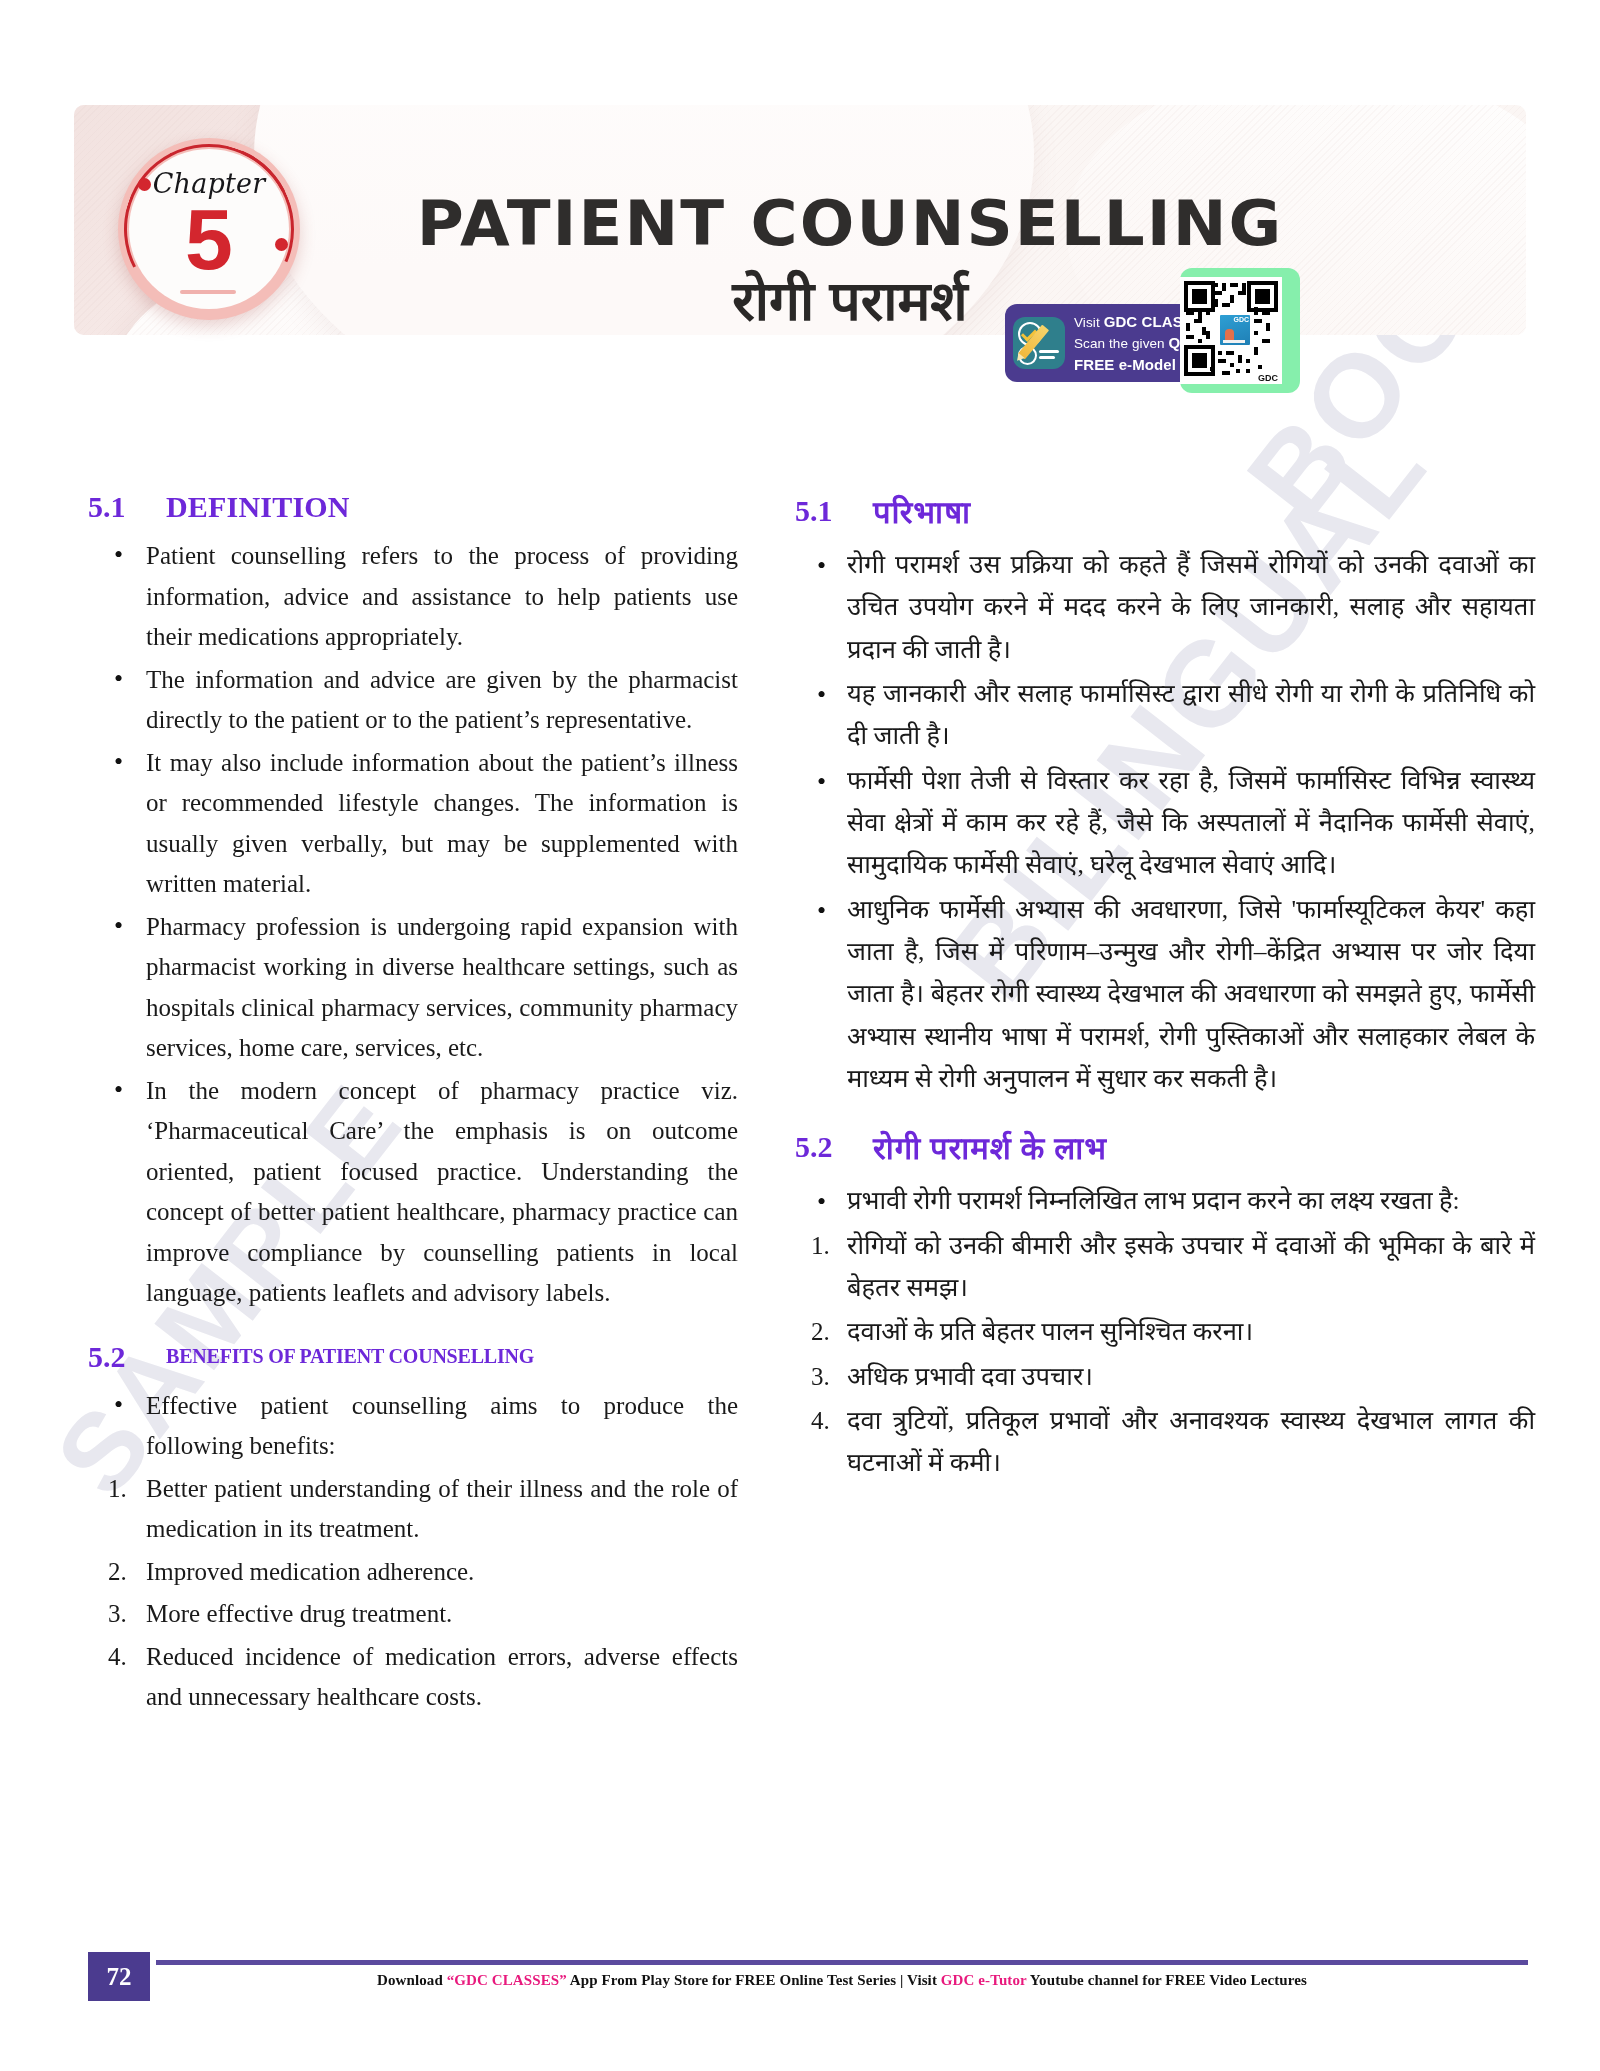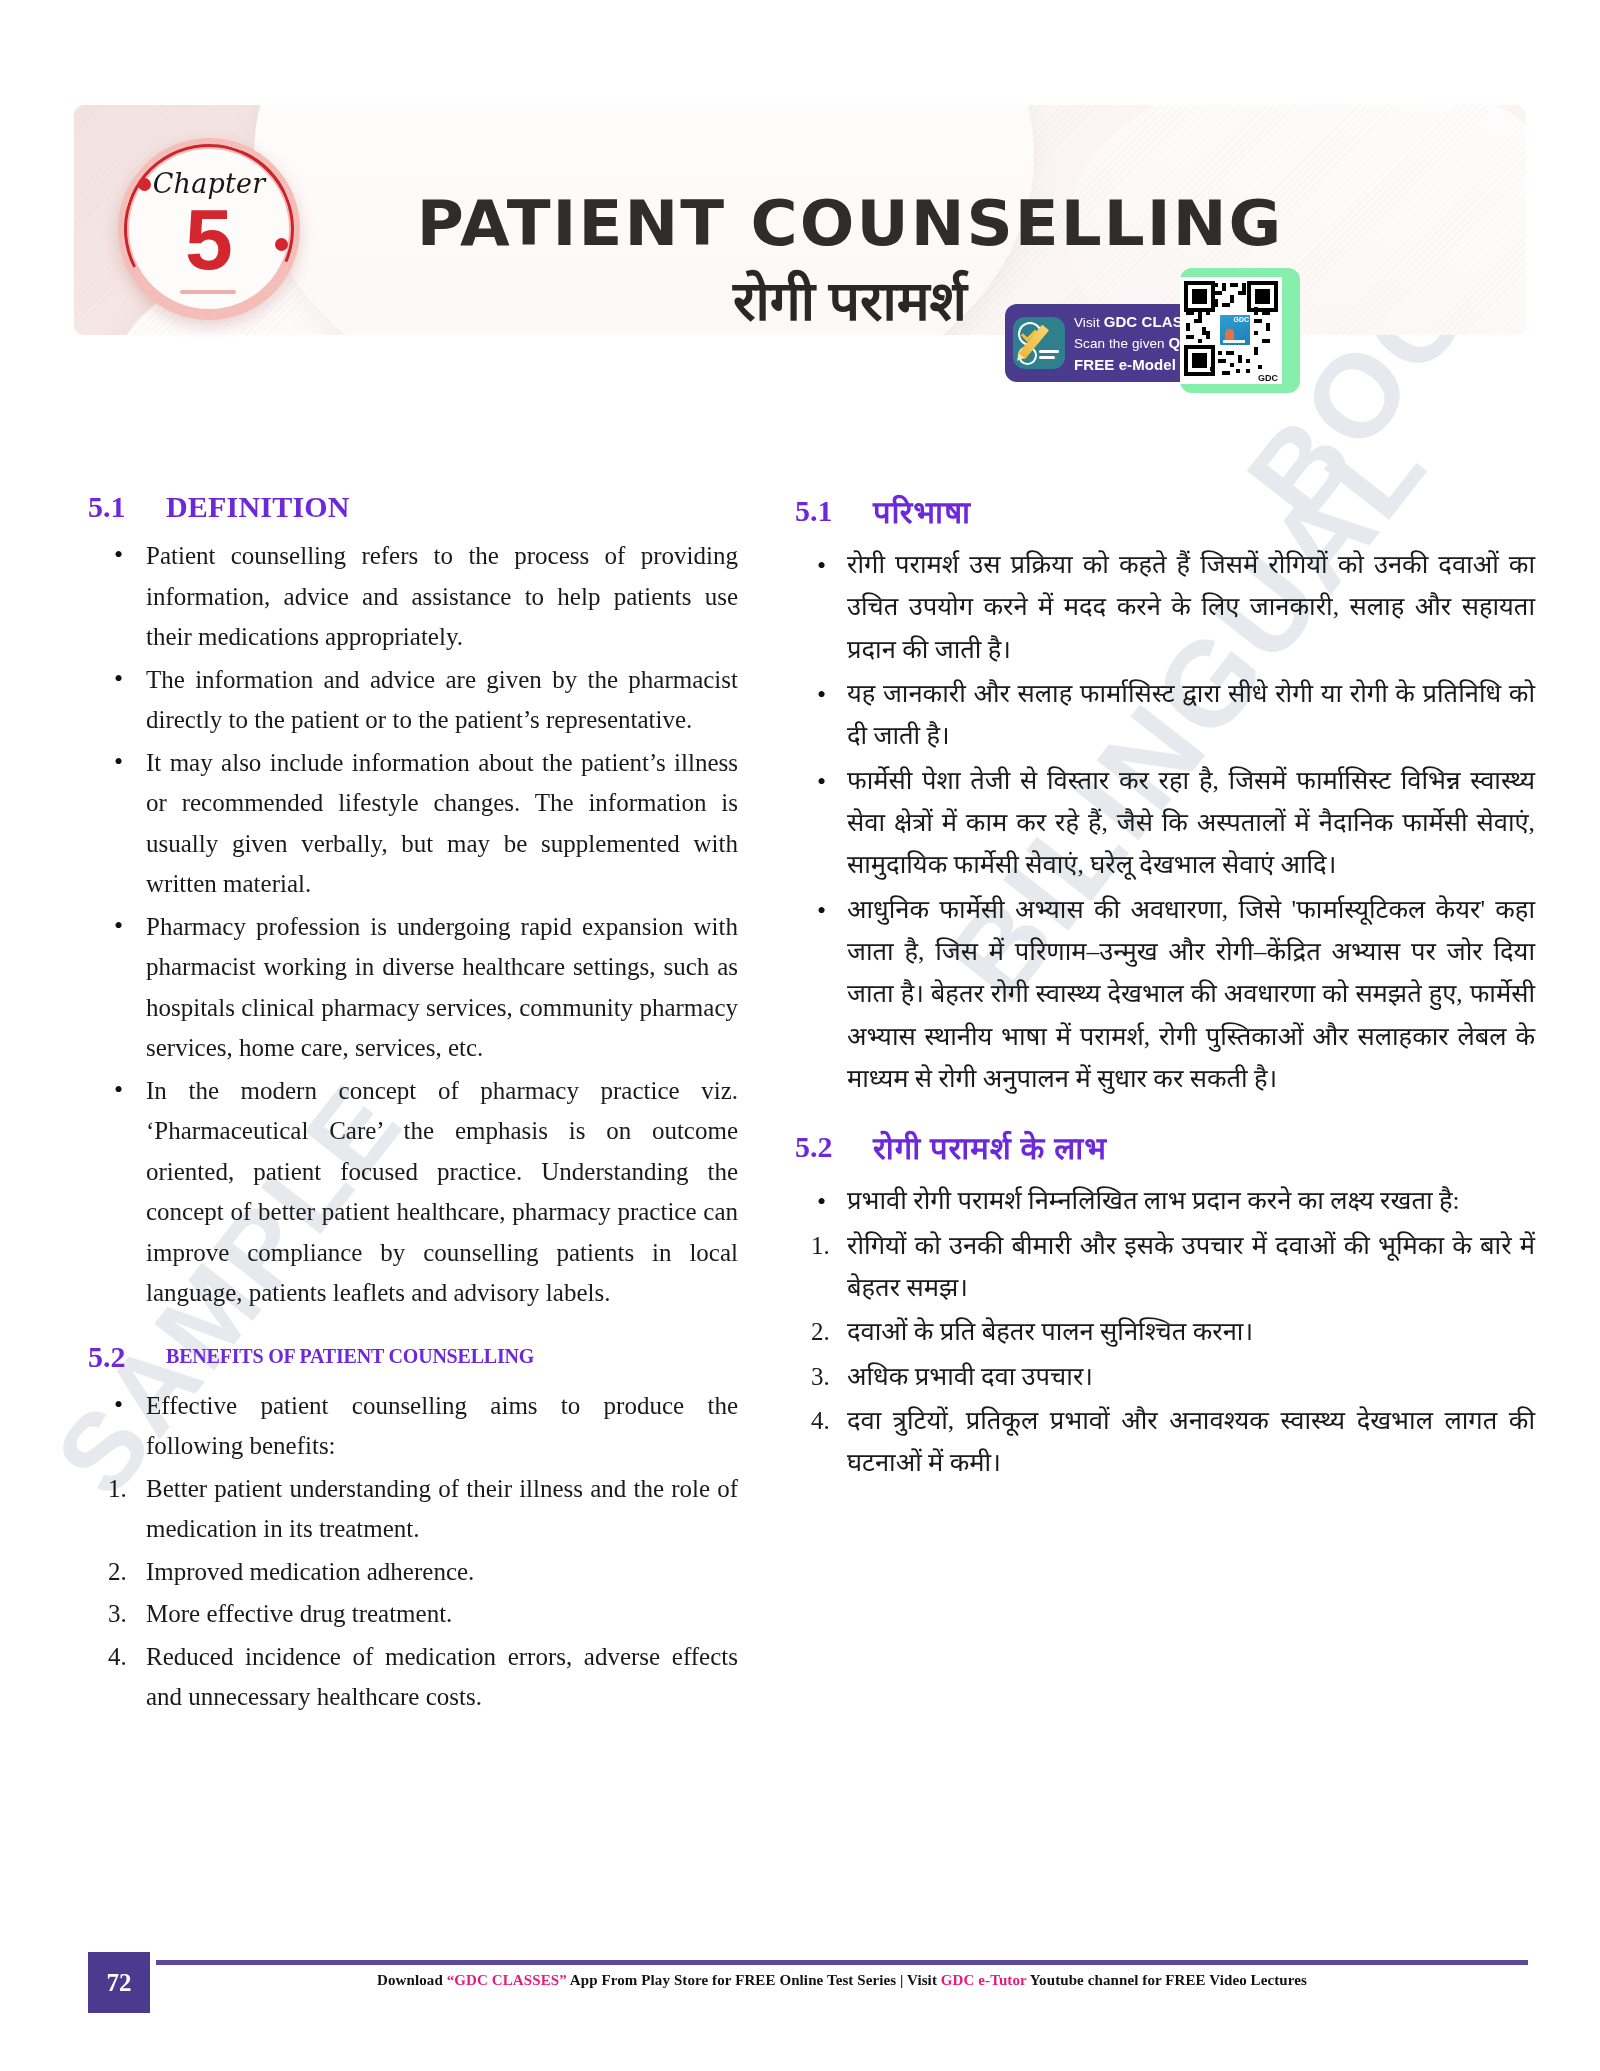--- a/index.html
+++ b/index.html
@@ -226,21 +226,21 @@
     z-index: 5;
     line-height: 1;
     transform: scaleX(1.02);
   }
   .title-hi {
     position: absolute;
     left: 400px;
     top: 270px;
     width: 900px;
     text-align: center;
-    font-family: Liberation Serif, serif;
+    font-family: Liberation Sans, sans-serif;
     font-weight: 700;
     font-size: 55px;
     color: #2a2827;
     z-index: 5;
     line-height: 1.15;
   }
 
   
   .qr-block {
     position: absolute;
@@ -473,21 +473,21 @@
     top: 1952px;
     width: 1440px;
     height: 62px;
     z-index: 4;
   }
   .page-num-box {
     position: absolute;
     left: 0;
     top: 0;
     width: 56px;
-    height: 61px;
+    height: 49px;
     background: #4b3b8f;
     border-left: 3px solid #4b3b8f;
     border-right: 3px solid #4b3b8f;
     box-shadow: inset 0 0 0 2px #4b3b8f;
     display: flex;
     align-items: center;
     justify-content: center;
     color: #ffffff;
     font-family: "Liberation Serif", "DejaVu Serif", serif;
     font-size: 25px;

